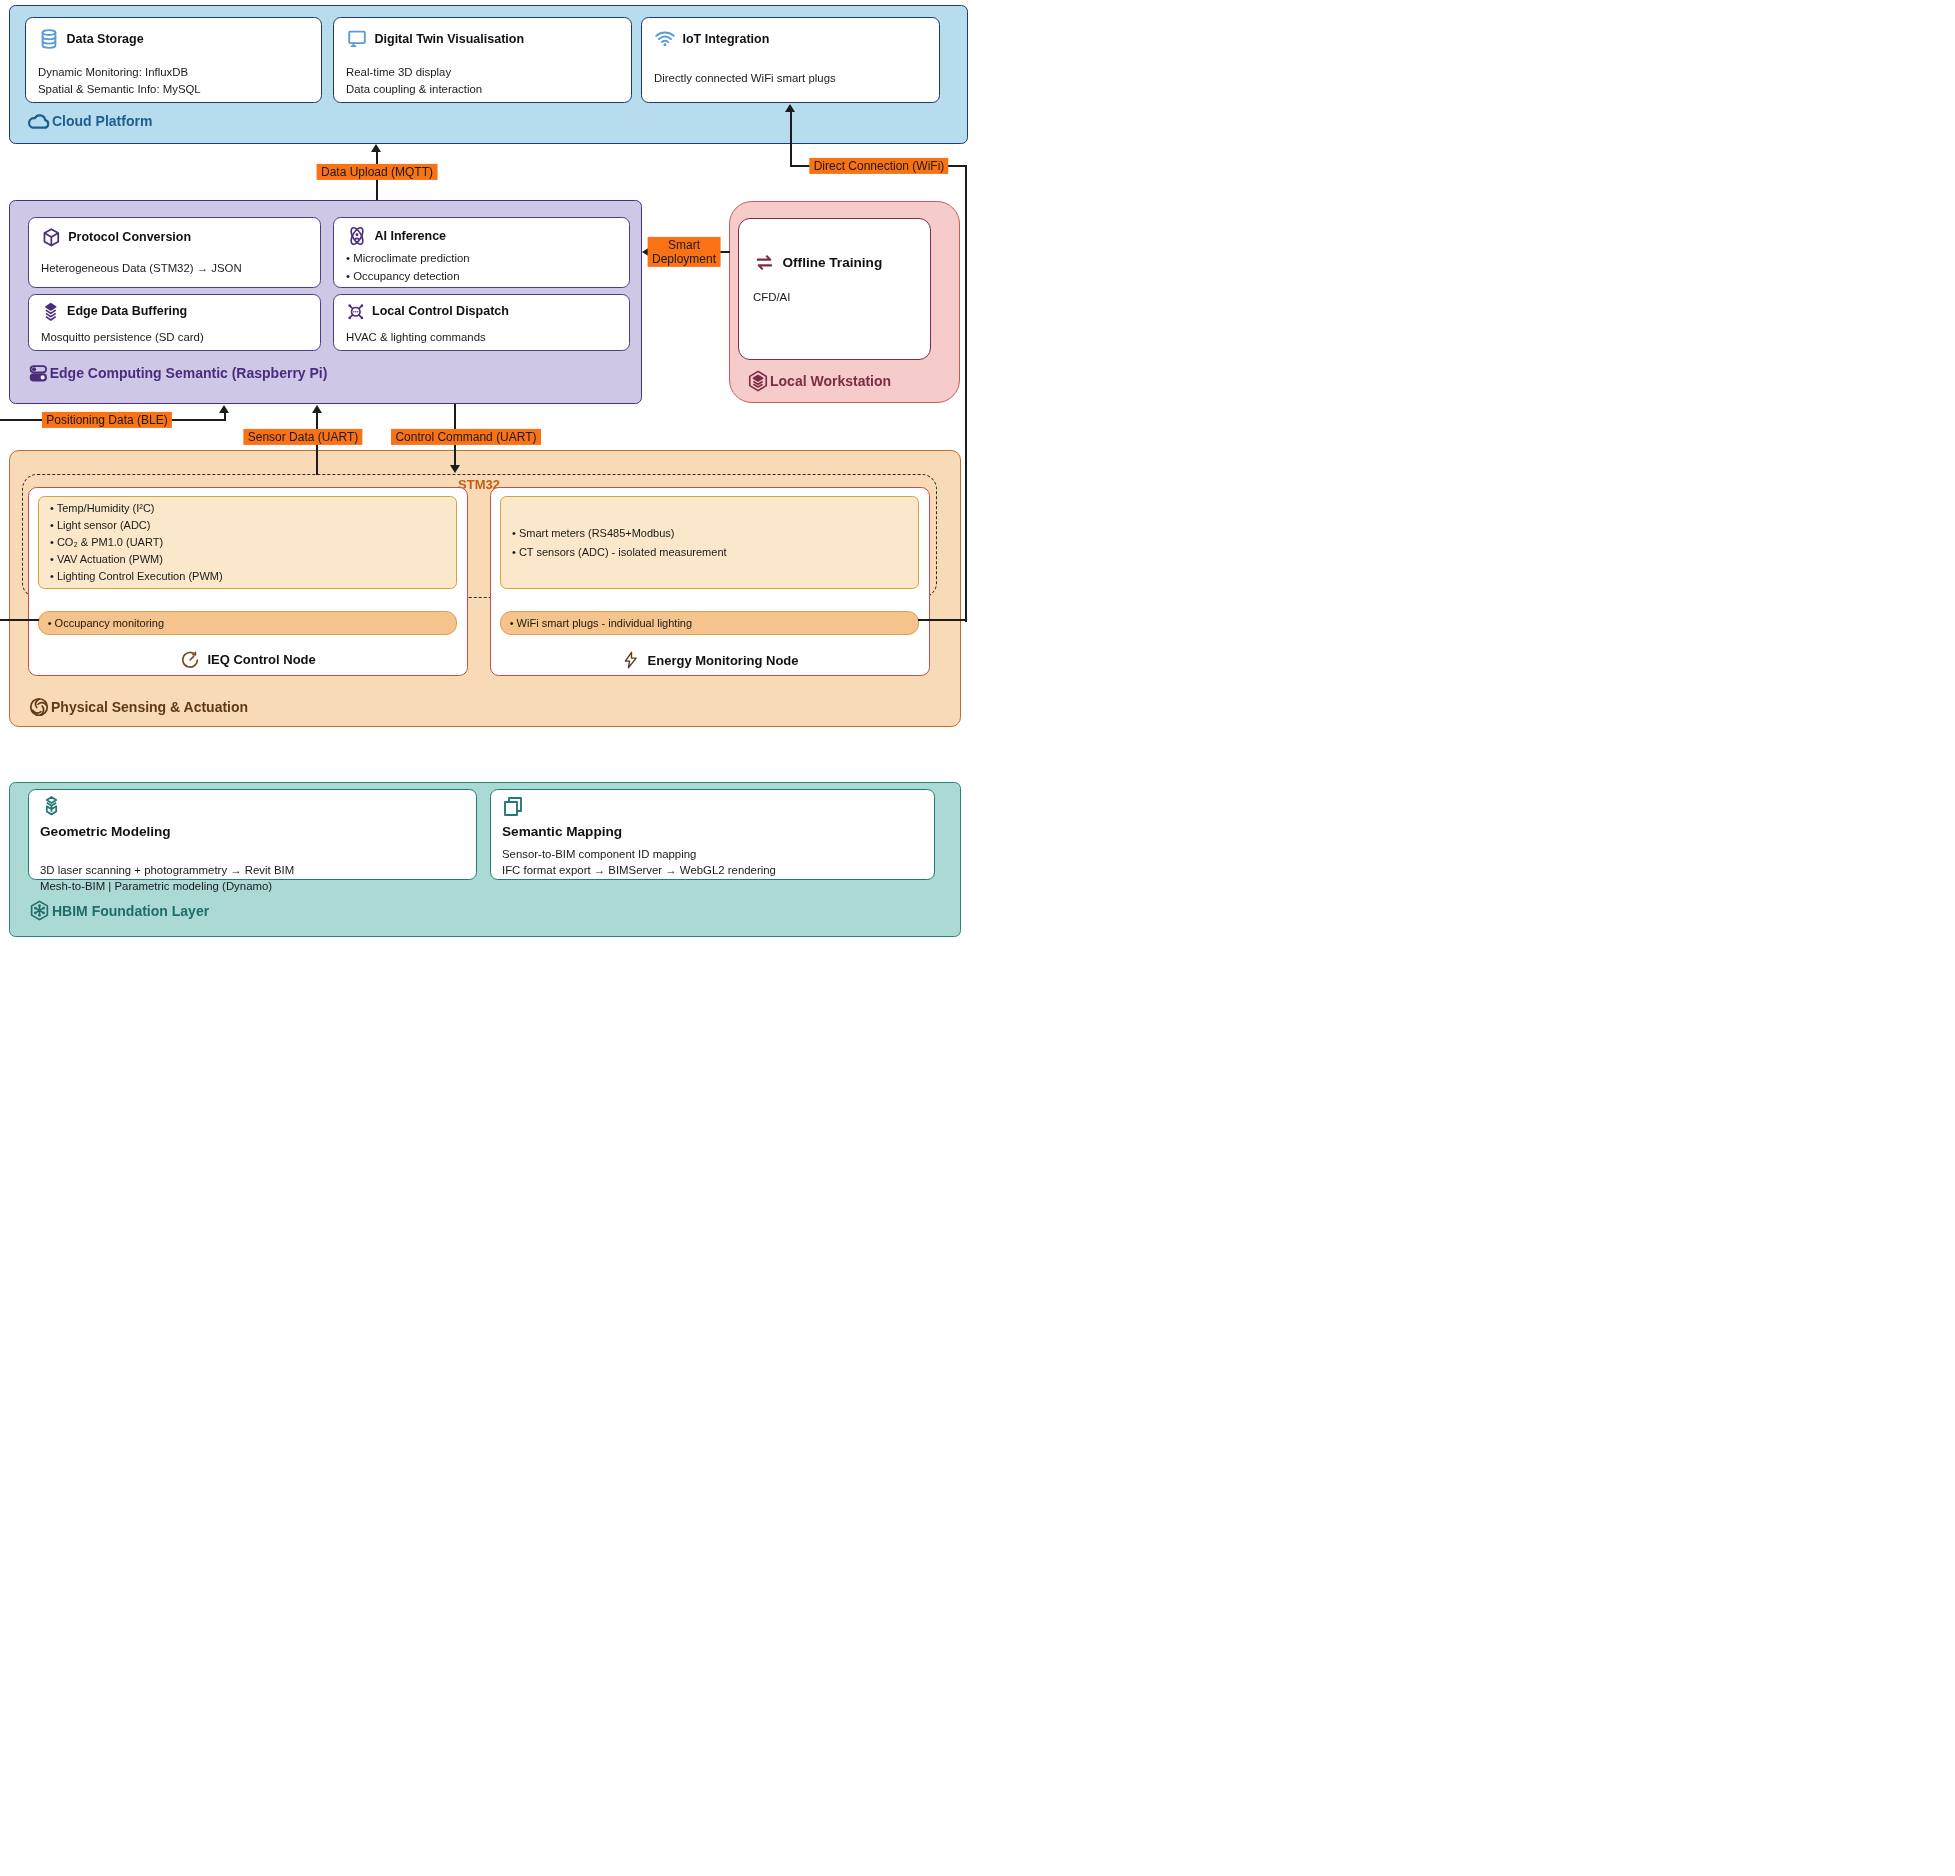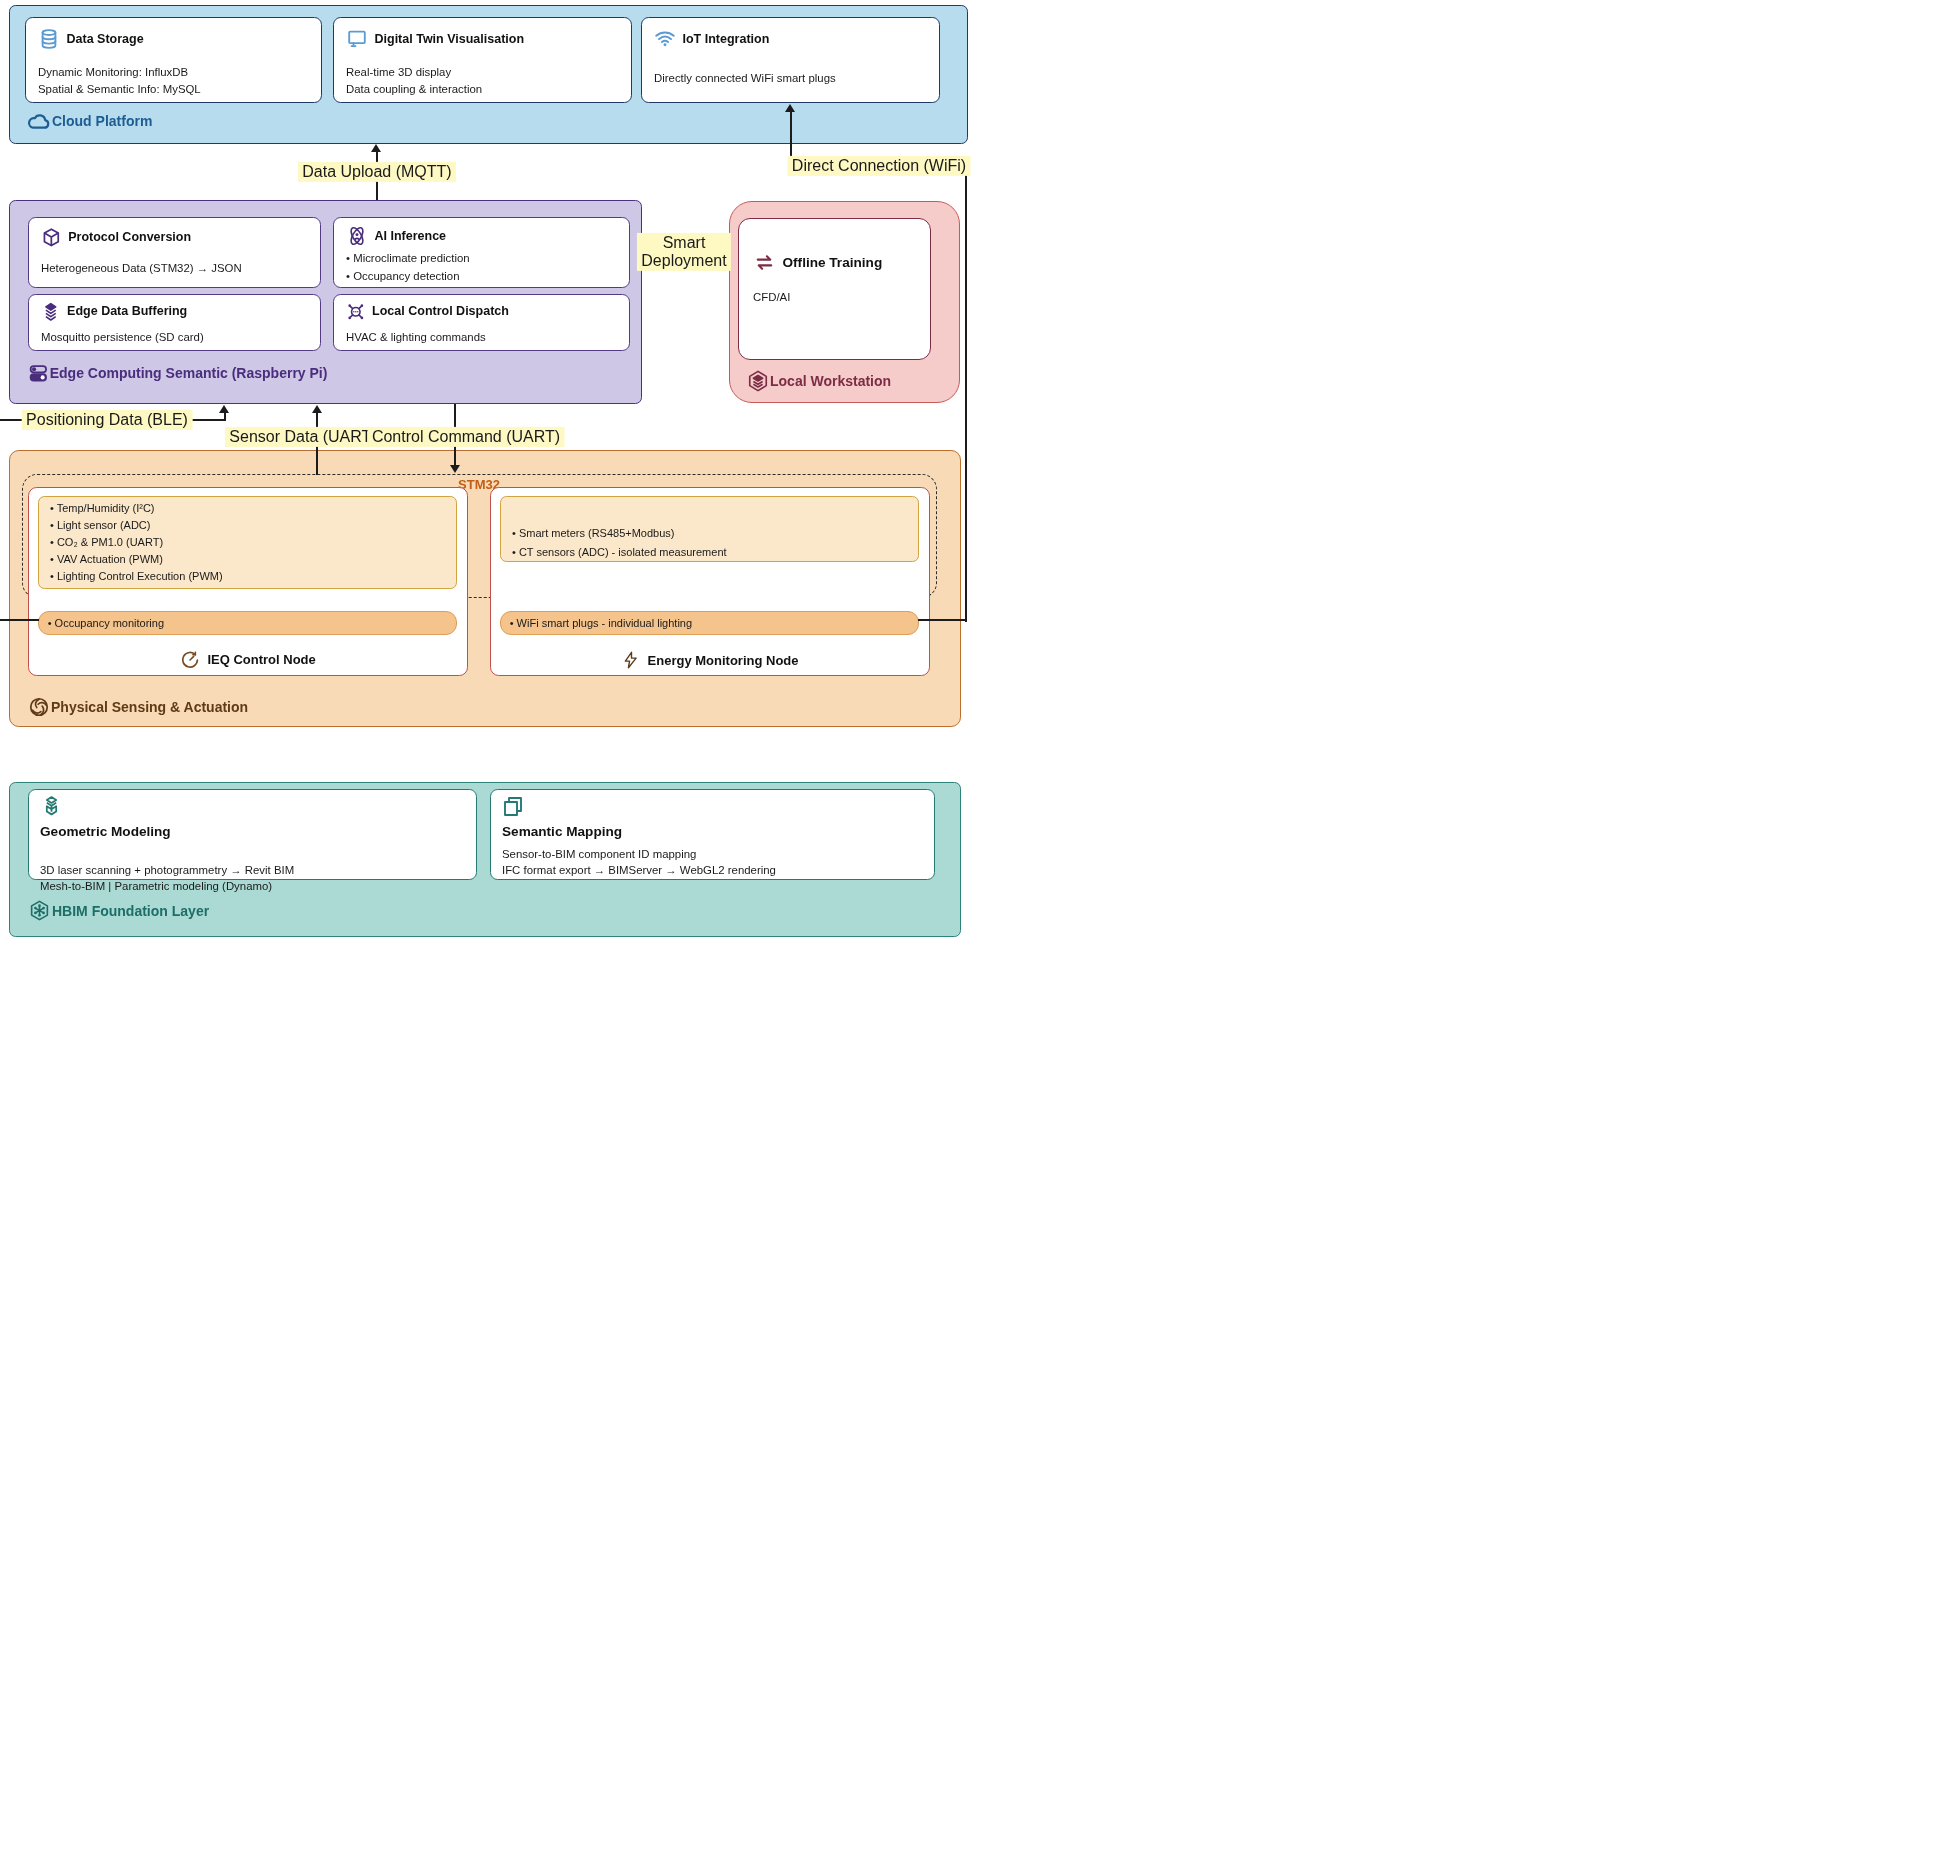--- a/index.html
+++ b/index.html
@@ -33,21 +33,21 @@
            display:flex; align-items:center; padding-left:8.7px; font-size:11px; }
   .stm32dash { position:absolute; border:1.6px dashed #2b2b2b; border-radius:15.2px; }
   .stm32lbl { position:absolute; font-weight:bold; font-size:13px; color:#c05f15; transform:translateX(-50%); }
   .nodetitle { position:absolute; display:flex; align-items:center; gap:7.6px; transform:translate(-50%,-50%);
                font-weight:bold; font-size:13px; color:#111; }
   .hline, .vline { position:absolute; background:#1c1c1c; z-index:30; }
   .arrow-up, .arrow-down, .arrow-left { position:absolute; width:0; height:0; z-index:31; }
   .arrow-up   { border-left:5.4px solid transparent; border-right:5.4px solid transparent; border-bottom:8.7px solid #1c1c1c; }
   .arrow-down { border-left:5.4px solid transparent; border-right:5.4px solid transparent; border-top:8.7px solid #1c1c1c; }
   .arrow-left { border-top:5.4px solid transparent; border-bottom:5.4px solid transparent; border-right:8.7px solid #1c1c1c; }
-  .flowlabel { position:absolute; z-index:40; background:#fef9c3; font-size:16px; padding:1.1px 4.4px;
+  .flowlabel { position:absolute; z-index:40; background:#f97316; font-size:12px; padding:1.1px 4.4px;
                transform:translate(-50%,-50%); white-space:nowrap; text-align:center; }
   svg { display:block; }
   .listcol { position:absolute; }
 </style>
 </head>
 <body>
 
 <div id="canvas">
 
   <div class="section sec-cloud" style="left:9.3px; top:5.4px; width:959px; height:139px;"></div>
@@ -237,21 +237,21 @@
       <svg width="19.6" height="19.6" viewBox="0 0 24 24" fill="none" stroke="#7b4a21" stroke-width="2" stroke-linecap="round">
         <path d="M18.5 5.5A9 9 0 1 0 21 12"></path>
           <path d="M12 12l4.5-4.5"></path>
           <path d="M18.5 2.5v3h-3"></path>
       </svg>
     </span>
     <span>IEQ Control Node</span>
   </div>
 
   <div class="card phys" style="left:490px; top:487px; width:440px; height:189px;"></div>
-  <div class="peach" style="left:500px; top:496px; width:419px; height:66px;">
+  <div class="peach" style="left:500px; top:496px; width:419px; height:93px;">
     <div class="listcol" style="left:11px; top:27px; position:relative;">
       <div class="bodyline bullet" style="font-size:11px; line-height:18.5px;">Smart meters (RS485+Modbus)</div>
       <div class="bodyline bullet" style="font-size:11px; line-height:18.5px;">CT sensors (ADC) - isolated measurement</div>
     </div>
   </div>
   <div class="strip" style="left:500px; top:611px; width:419px; height:24px;">
     <span class="bullet">WiFi smart plugs - individual lighting</span>
   </div>
   <div class="nodetitle" style="left:710px; top:660px;">
     <span>

